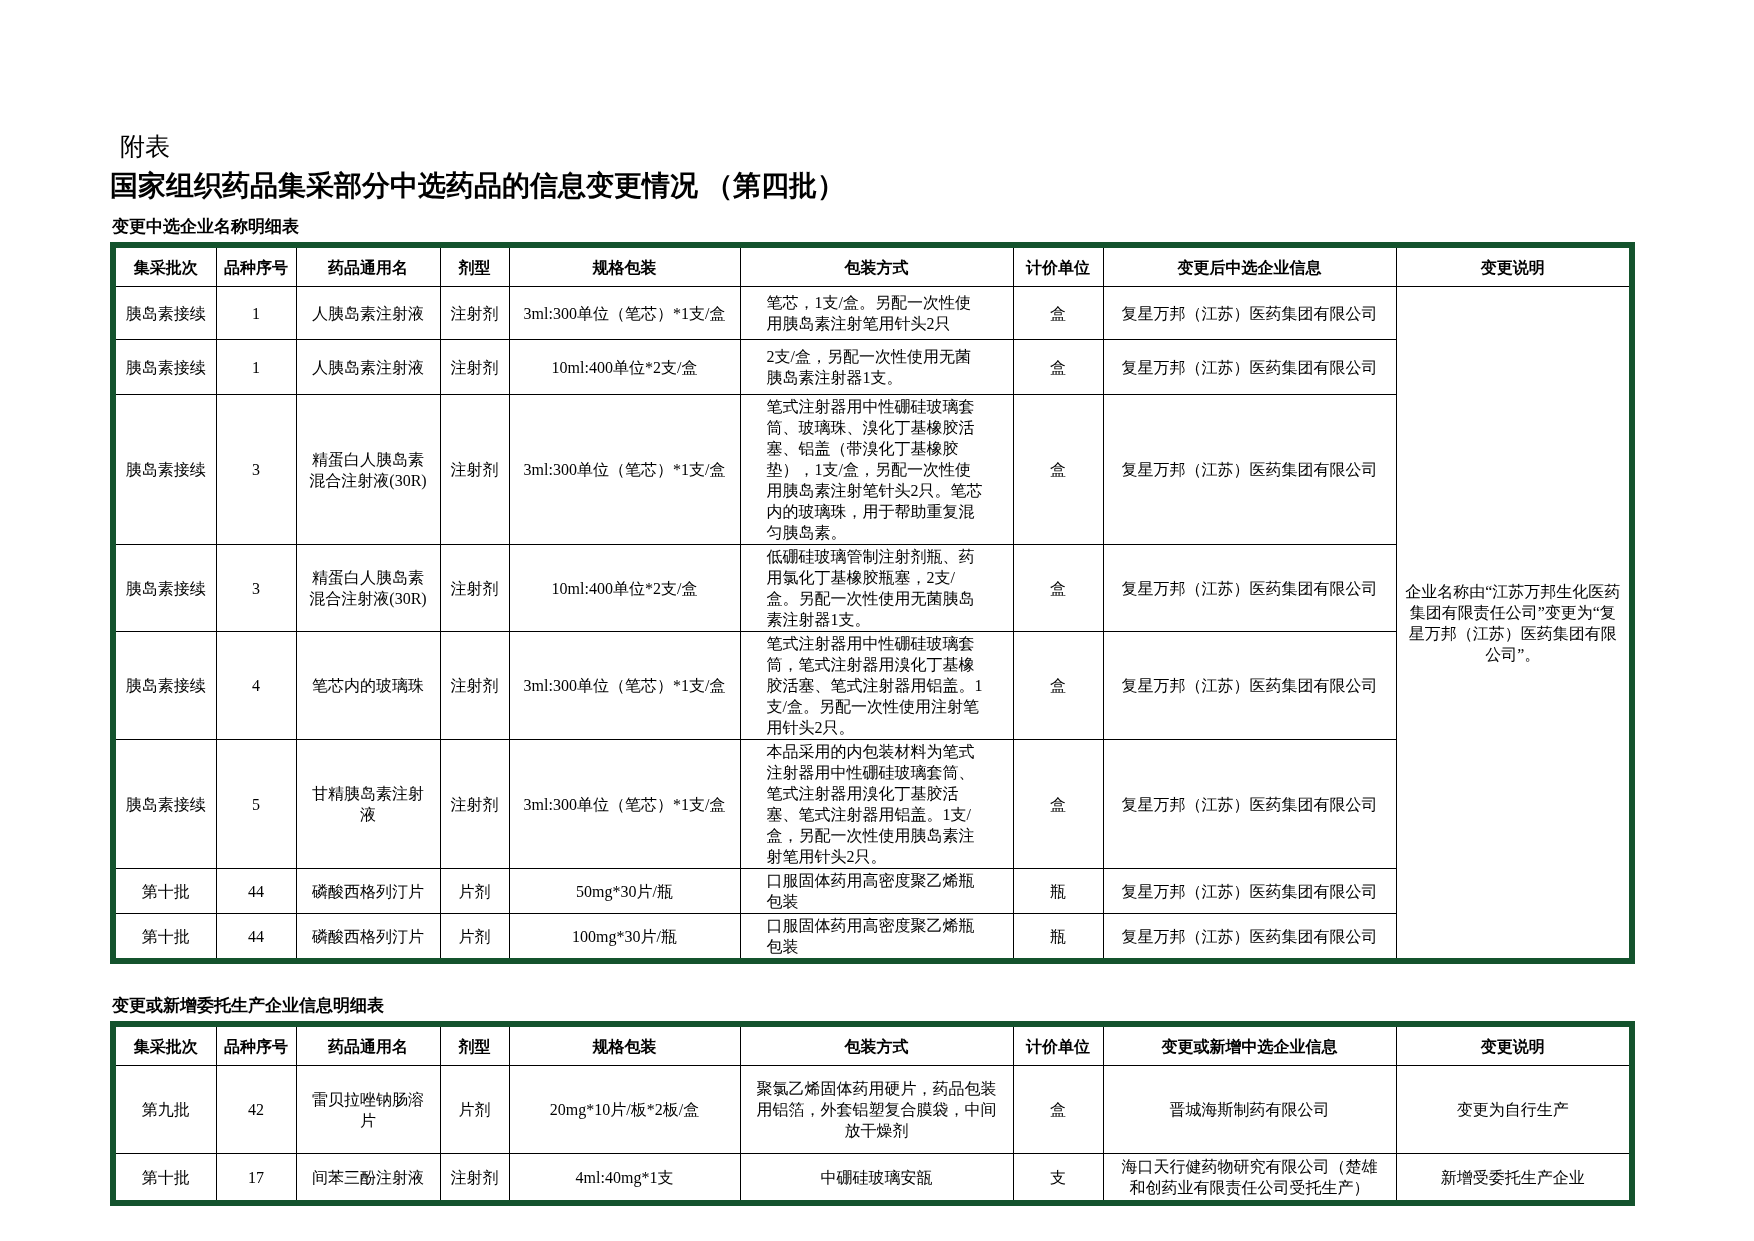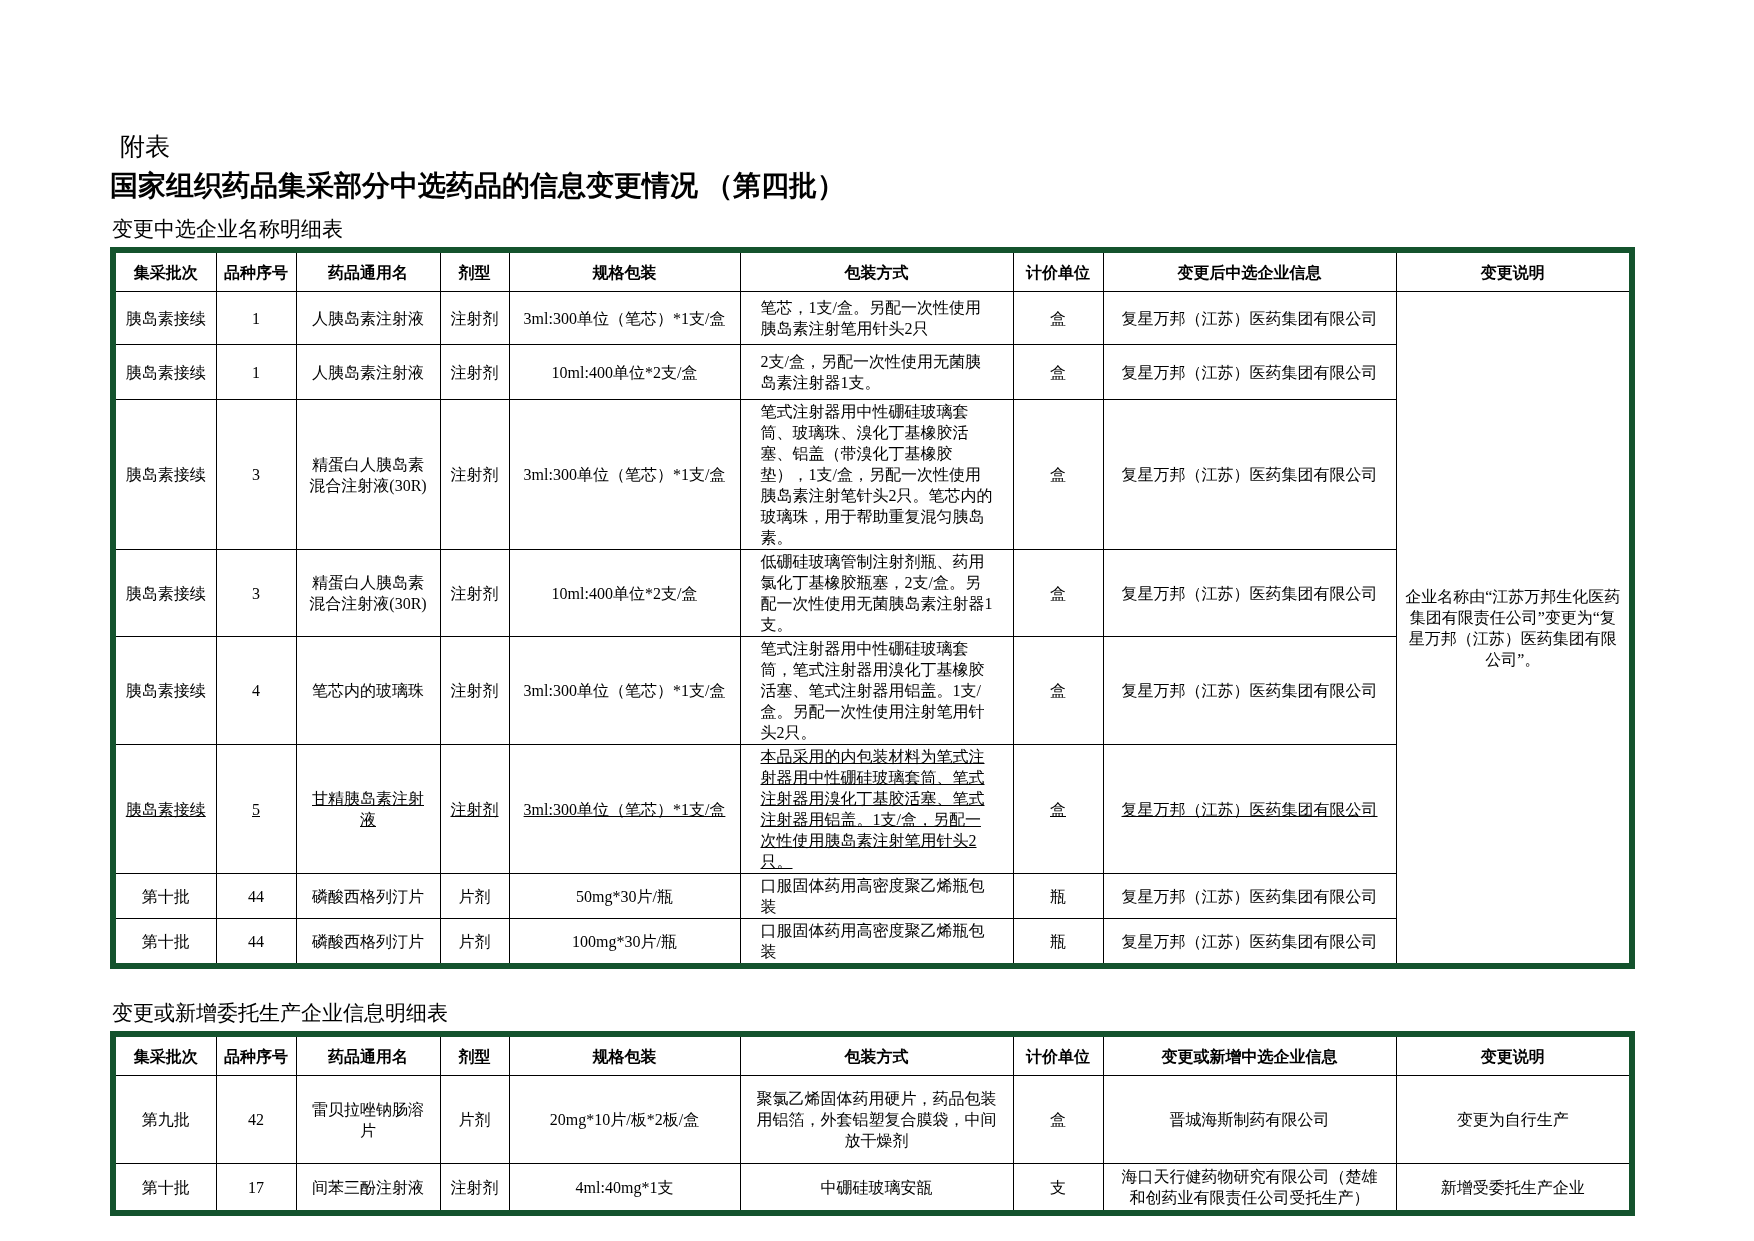--- a/index.html
+++ b/index.html
@@ -13,46 +13,46 @@
     font-family:"Liberation Sans", sans-serif;
     font-size:25px;font-weight:normal;margin:0 0 4px 10px;
   }
   .doc-title{
     width:1519px;text-align:left;
     font-size:28px;font-weight:bold;
     margin:0 0 10px 0;
   }
   .tbl-caption{
     font-family:"Liberation Sans", sans-serif;
-    font-size:21px;font-weight:normal;margin:0 0 4px 2px;
+    font-size:17px;font-weight:bold;margin:0 0 4px 2px;
   }
   .caption2{margin-top:30px;}
   table.grid{
     border-collapse:collapse;table-layout:fixed;width:1519px;
     border:6px solid #14532d;
   }
   .grid th,.grid td{
     border:1px solid #000000;
     font-size:16px;line-height:21px;
     vertical-align:middle;text-align:center;
     padding:1px 4px;word-break:break-all;
   }
   .grid th{font-weight:bold;height:34px;padding:2px;}
-  td.pack{ text-align:left;padding:1px 20px;}
+  td.pack{ text-align:left;padding:1px 26px;}
   td.packc{text-align:center;padding:1px 10px;}
   td.drug{ padding:1px 9px;}
   td.comp{ padding:1px 12px;}
   td.note{ padding:1px 8px;}
   td.spec{ white-space:nowrap;overflow:hidden;}
   tr.h50  td{height:50px;}
   tr.h52  td{height:52px;}
   tr.h124 td{height:124px;}
   tr.h78  td{height:78px;}
   tr.h88  td{height:88px;}
-  tr.h104 td{height:104px;text-decoration:underline;}
+  tr.h104 td{height:104px;}
   tr.h85  td{height:85px;}
   tr.h44  td{height:44px;}
   .col-w1{width:103px;} .col-w2{width:80px;} .col-w3{width:144px;}
   .col-w4{width:69px;}  .col-w5{width:231px;}.col-w6{width:273px;}
   .col-w7{width:90px;}  .col-w8{width:293px;}.col-w9{width:236px;}
   .footer{width:1519px;text-align:center;font-size:15px;margin-top:85px;}
 </style>
 </head>
 <body>
 

